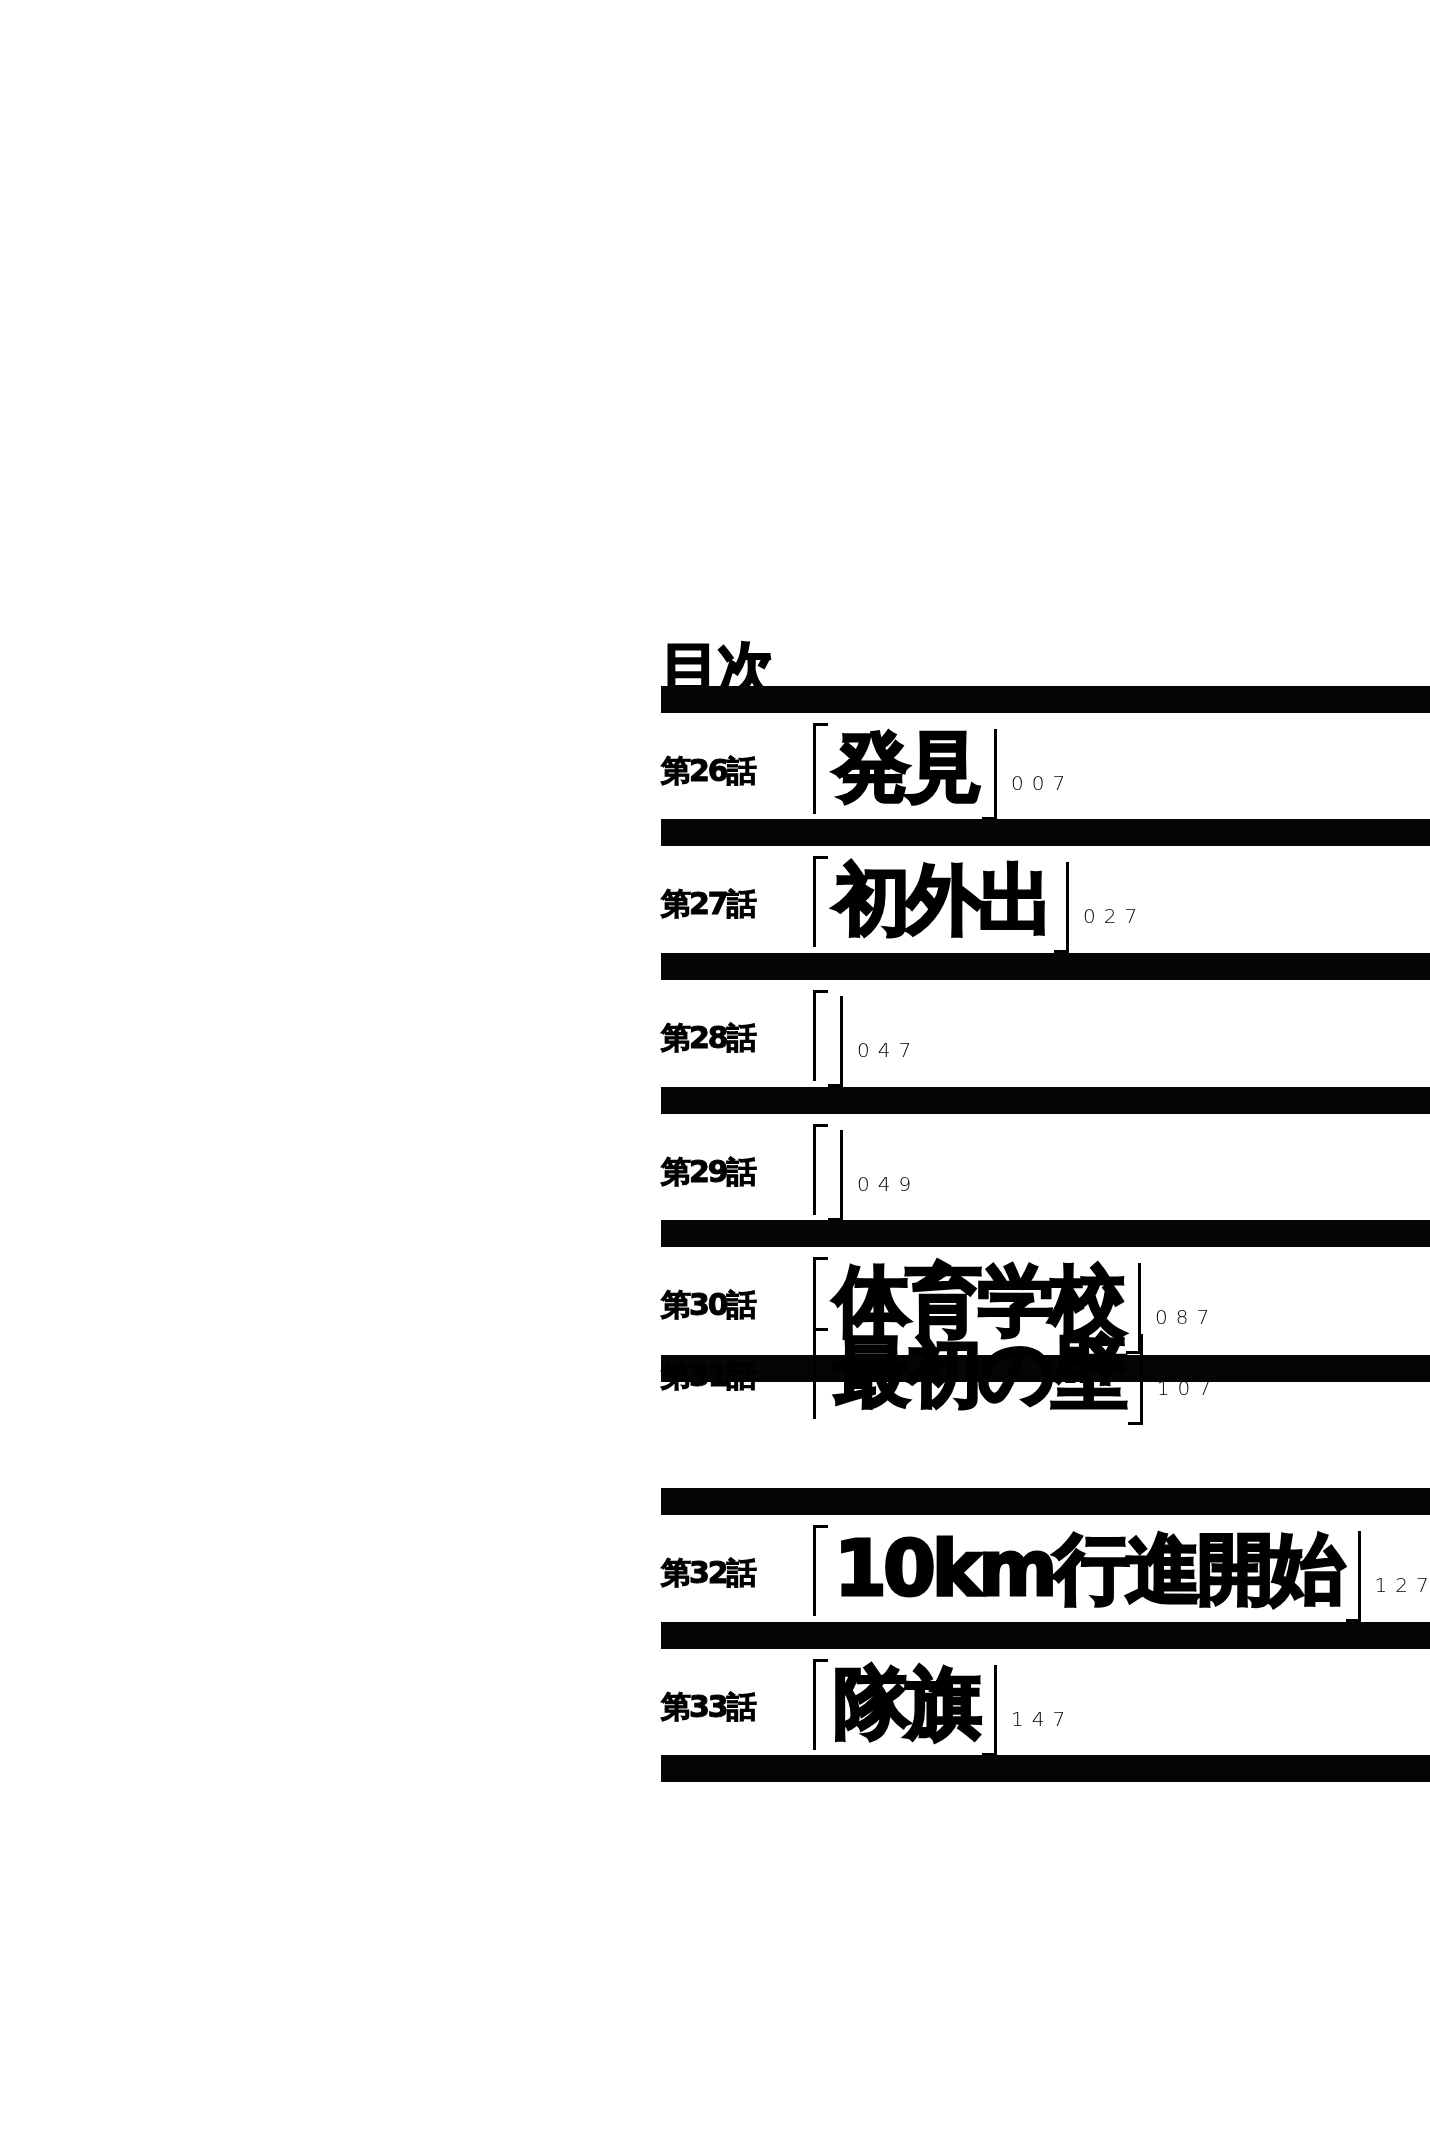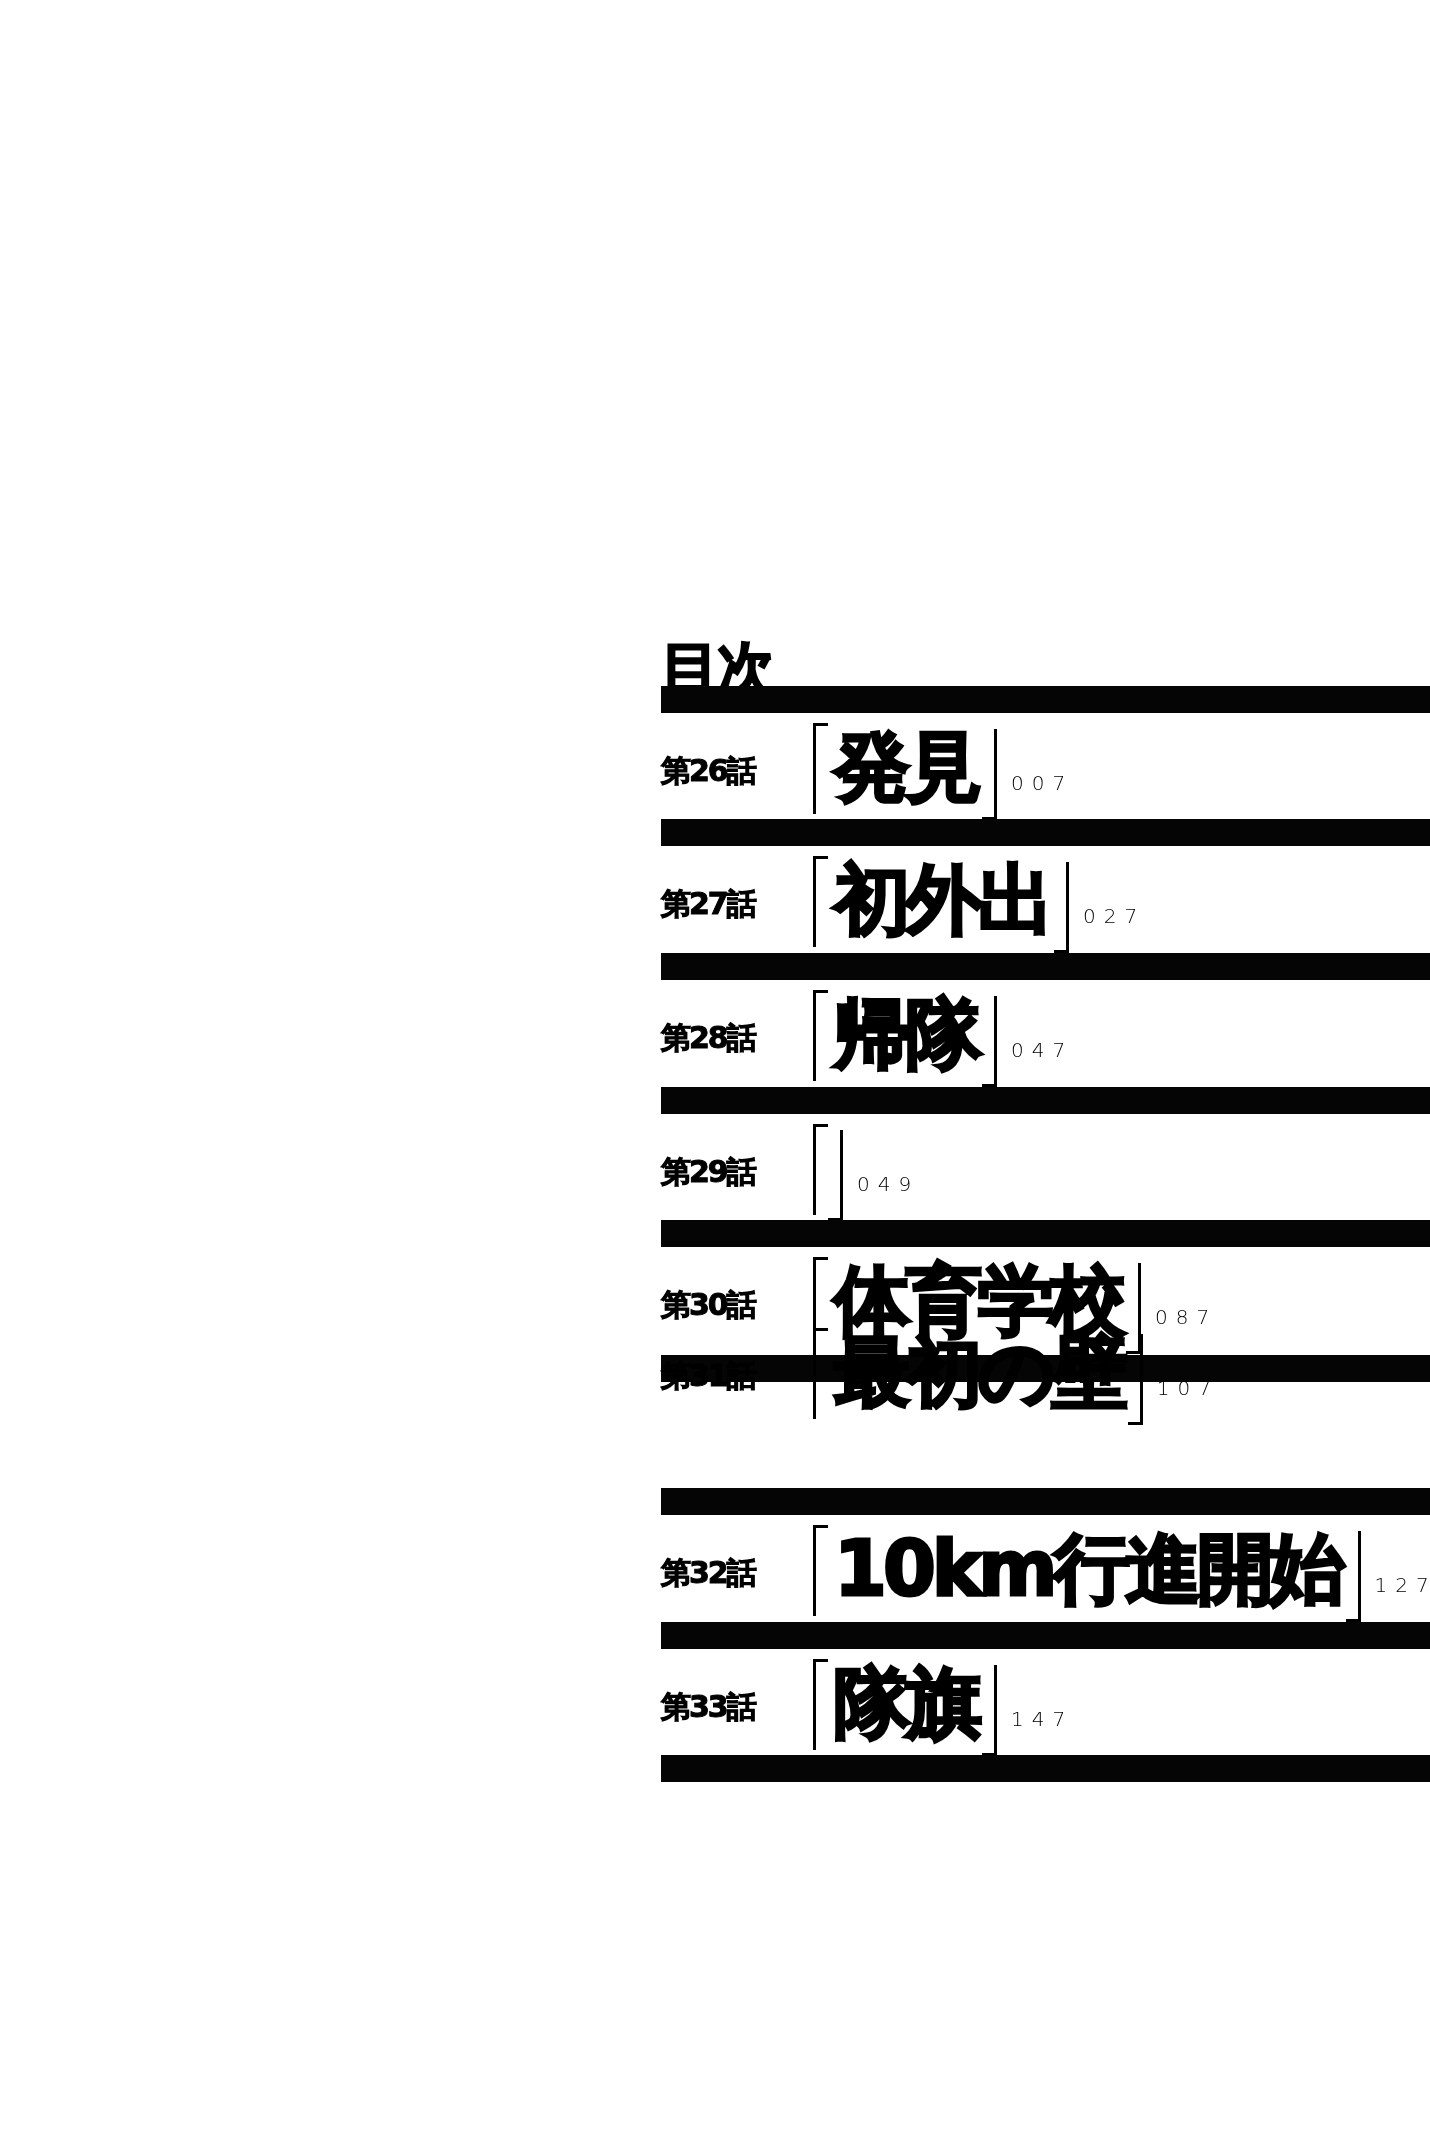--- a/index.html
+++ b/index.html
@@ -46,21 +46,20 @@
         <span class="br-close"></span>
         <span class="page">027</span>
       </div>
   </div>
   <div class="bar" style="top:953px"></div>
 
   <div class="row" style="top:980px">
     <span class="ep">第28話</span>
     <div class="ttl">
         <span class="br-open"></span>
-        <span class="name">帰隊</span>
         <span class="br-close"></span>
         <span class="page">047</span>
       </div>
   </div>
   <div class="bar" style="top:1087px"></div>
 
   <div class="row" style="top:1114px">
     <span class="ep">第29話</span>
     <div class="ttl">
         <span class="br-open"></span>

